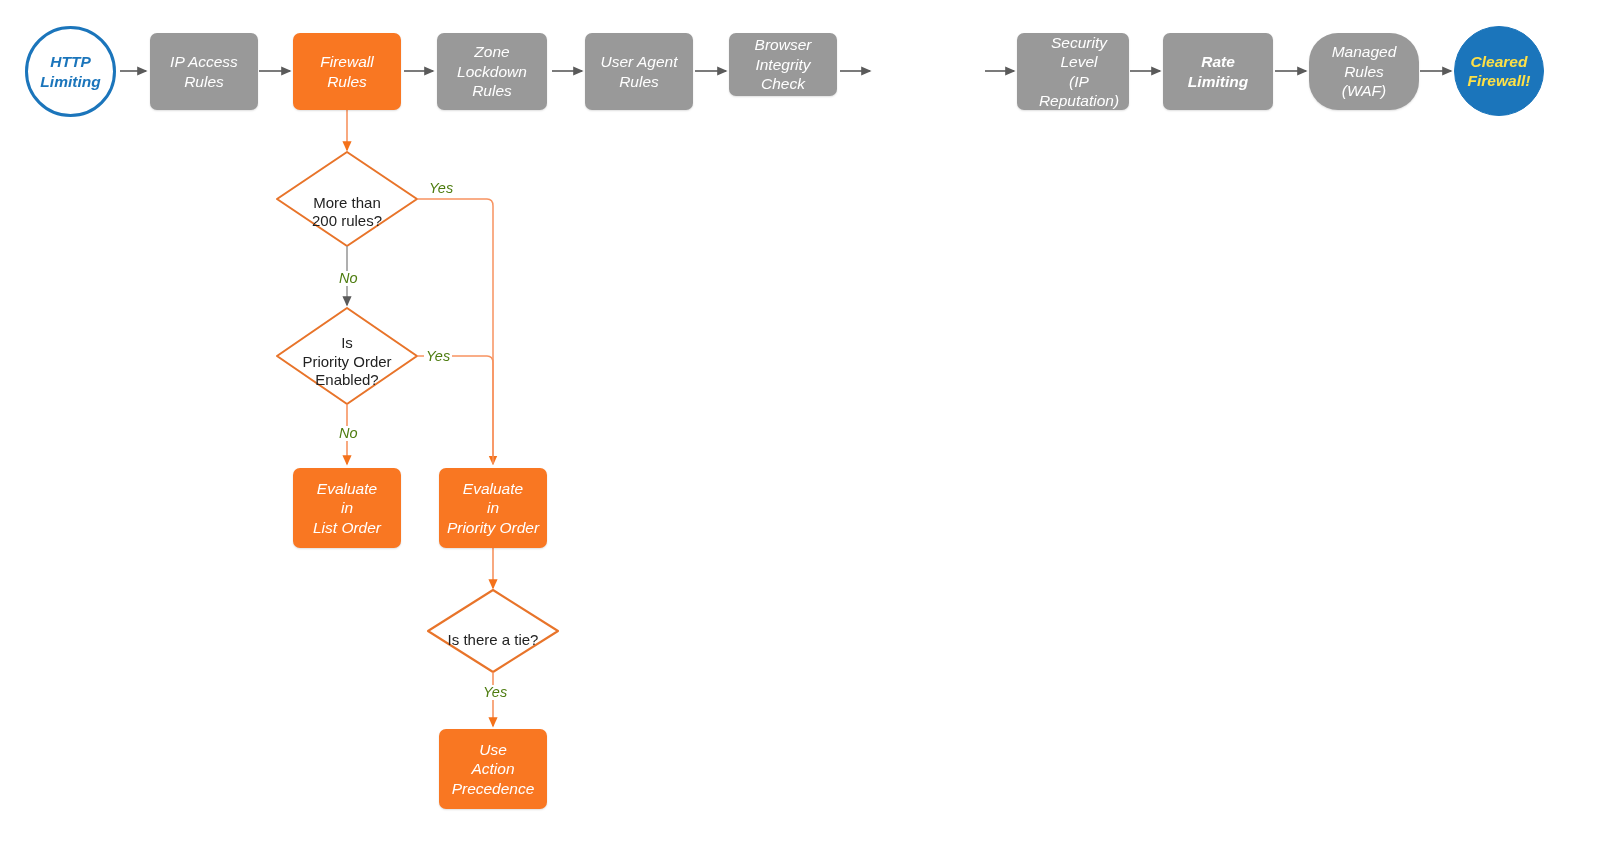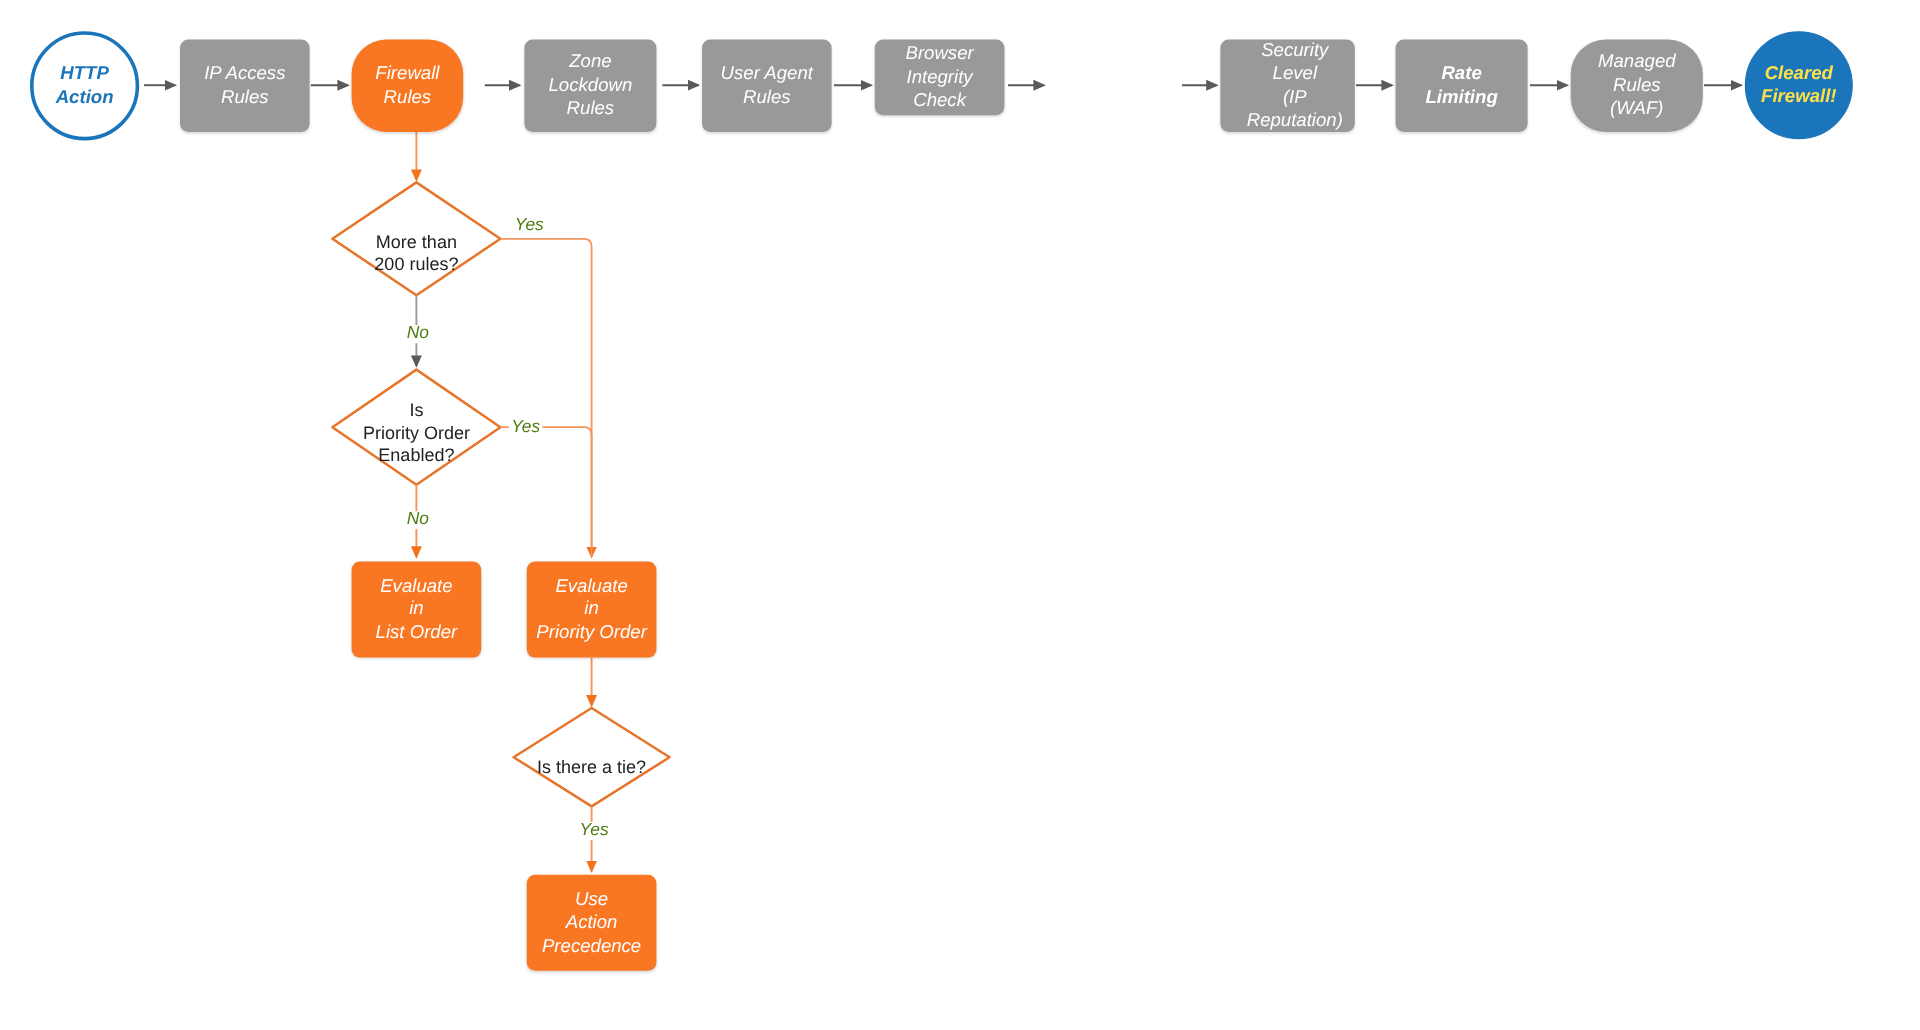--- a/index.html
+++ b/index.html
@@ -132,29 +132,29 @@
 
     <path d="M 493 548 L 493 588" stroke="#F79360" stroke-width="1.6" fill="none" marker-end="url(#arrow-orange)"></path>
 
     <polygon points="493,590 558,631 493,672 428,631" fill="#ffffff" stroke="#E8742A" stroke-width="2.1" stroke-linejoin="round"></polygon>
 
     <path d="M 493 672 L 493 726" stroke="#F79360" stroke-width="1.6" fill="none" marker-end="url(#arrow-orange)"></path>
   </svg>
 
   <div class="node terminator outline" style="left:25px; top:26px; width:91px; height:91px;">
     <span>HTTP
-Action</span>
+Limiting</span>
   </div>
 
   <div class="node process gray" style="left:150px; top:33px; width:108px; height:77px;">
     <span>IP Access
 Rules</span>
   </div>
 
-  <div class="node process orange" style="left:293px; top:33px; width:93px; height:77px;border-radius:29px;">
+  <div class="node process orange" style="left:293px; top:33px; width:108px; height:77px;">
     <span>Firewall
 Rules</span>
   </div>
 
   <div class="node process gray" style="left:437px; top:33px; width:110px; height:77px;">
     <span>Zone
 Lockdown
 Rules</span>
   </div>
 

